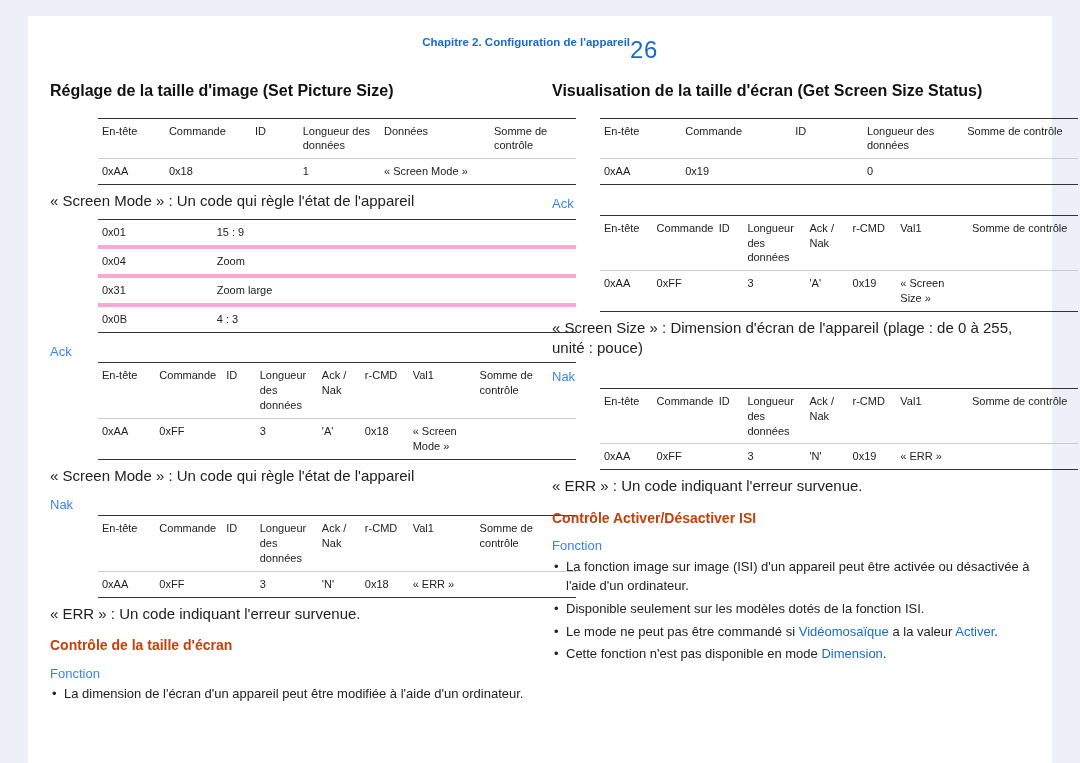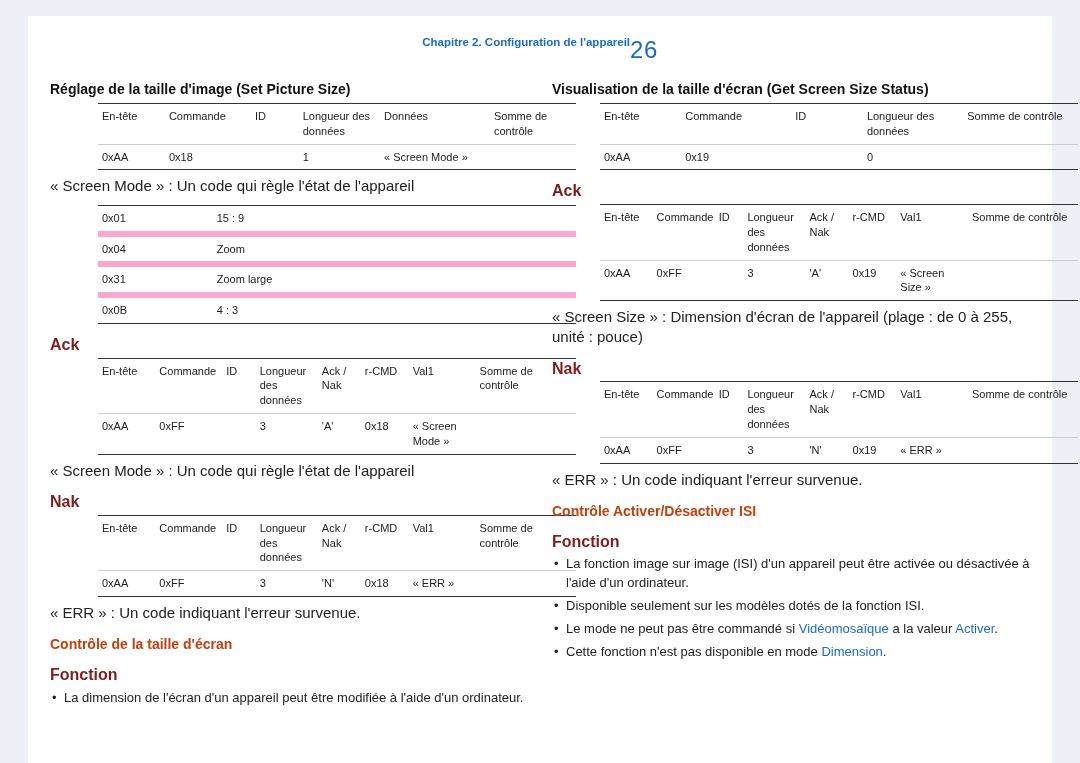--- a/index.html
+++ b/index.html
@@ -10,26 +10,26 @@
     background: #ffffff; padding: 20px 22px 10px 22px;
   }
   .page-header {
     display: flex; justify-content: center; align-items: flex-start;
     margin-bottom: 10px;
   }
   .chapter { color: #1a6bc8; font-size: 11.5px; font-weight: 600; }
   .page-number { color: #1a6bc8; font-size: 24px; font-weight: 400; letter-spacing: 0.5px; }
   .columns { display: flex; gap: 24px; }
   .col { flex: 1 1 50%; font-size: 11.2px; color: #222; line-height: 1.35; }
-  h3.section-title { font-size: 14px; font-weight: 700; margin: 6px 0 4px 0; color: #111; }
+  h3.section-title { font-size: 16px; font-weight: 700; margin: 6px 0 16px 0; color: #111; }
   h3.section-title-blue { color: #c2410c; font-size: 14px; font-weight: 600; margin: 12px 0 4px 0; }
-  h4.sub { font-size: 16px; font-weight: 700; margin: 10px 0 2px 0; color: #7f1d1d; }
+  h4.sub { font-size: 13px; font-weight: 400; margin: 10px 0 2px 0; color: #3b82f6; }
   table { width: 100%; border-collapse: collapse; font-size: 11px; margin-bottom: 4px; table-layout: fixed; margin-left: 48px; }
   th { text-align: left; font-weight: 400; padding: 5px 4px; border-top: 1px solid #333; border-bottom: 1px solid #ccc; vertical-align: top; }
-  td { padding: 5px 4px; border-bottom: 6px solid #f9a8d4; vertical-align: top; }
+  td { padding: 5px 4px; border-bottom: 4px solid #f9a8d4; vertical-align: top; }
   tr.last td { border-bottom: 1px solid #333; }
   .note { font-size: 15px; margin: 6px 0 8px 0; color: #222; }
   ul.bullets { list-style: none; padding-left: 2px; margin: 3px 0; }
   ul.bullets li { position: relative; padding-left: 12px; margin-bottom: 4px; font-size: 13px; line-height: 1.45; }
   ul.bullets li::before { content: "•"; position: absolute; left: 0; top: 0; color: #222; }
   .link-blue { color: #1a6bc8; }
 </style>
 </head>
 <body>
 

